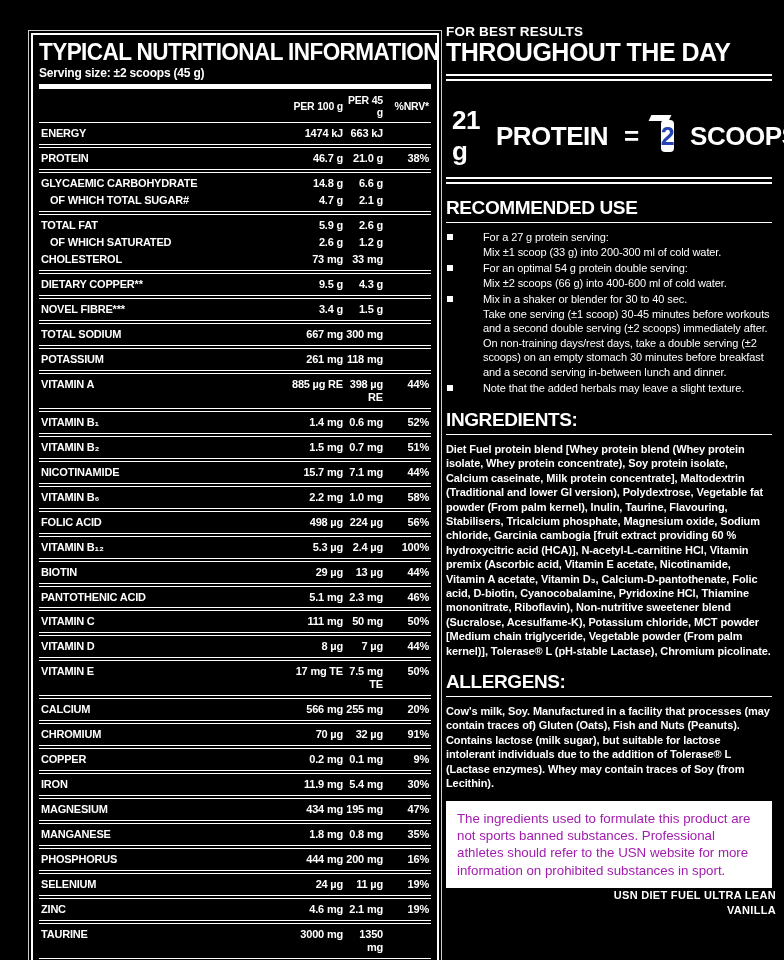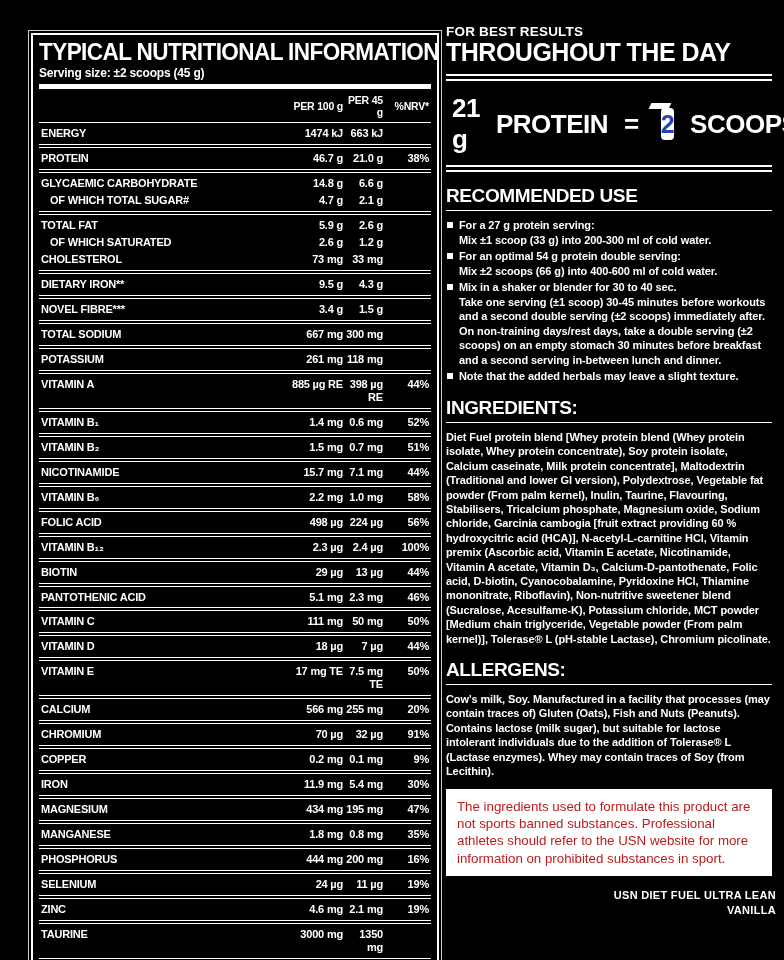--- a/index.html
+++ b/index.html
@@ -27,37 +27,37 @@
   .vnrv{width:46px;}
   .t-group{border-bottom:4px double #fff;}
   .t-row{display:flex;align-items:flex-start;padding:4px 2px;font-size:11px;font-weight:700;line-height:1.18;}
   .t-row + .t-row{padding-top:0;}
   .t-row.indent .t-lab{padding-left:9px;}
   
   .right{position:absolute;left:446px;top:24px;width:326px;}
   .kicker{font-size:13.5px;font-weight:700;letter-spacing:0.2px;}
   .big-title{font-size:25px;font-weight:700;letter-spacing:-0.5px;line-height:1.05;margin-bottom:9px;}
   .dbl-rule{border-top:2px solid #fff;border-bottom:2px solid #fff;height:3px;}
-  .equation{display:flex;align-items:center;gap:16px;padding:12px 2px 10px 6px;font-size:26px;font-weight:700;letter-spacing:-0.5px;}
+  .equation{display:flex;align-items:center;gap:16px;padding:24px 2px 10px 6px;font-size:26px;font-weight:700;letter-spacing:-0.5px;}
   .scoop-box{
     position:relative;width:34px;height:32px;background:#fff;border-radius:4px;
     display:flex;align-items:center;justify-content:center;
     font-size:25px;font-weight:700;color:#2543b5;margin-left:6px;
   }
   .scoop-box::before{
     content:"";position:absolute;top:-5px;left:-11px;width:20px;height:6px;background:#fff;
     transform:skewX(-25deg);
   }
   .section-title{
     font-size:19px;font-weight:700;letter-spacing:-0.4px;
     border-bottom:1px solid #fff;padding-bottom:3px;margin:13px 0 7px;
   }
   .ru-item{display:flex;margin-bottom:2px;}
   .sq{flex:0 0 auto;width:6px;height:6px;background:#fff;margin:4px 6px 0 1px;}
-  .ru-text{flex:1;font-size:11px;font-weight:700;line-height:1.32;white-space:pre-line;letter-spacing:-0.1px;}
+  .ru-text{flex:1;font-size:11px;font-weight:400;line-height:1.32;white-space:pre-line;letter-spacing:-0.1px;margin-left:24px;}
   .body-text{font-size:11px;font-weight:700;line-height:1.31;letter-spacing:-0.1px;}
   .disclaimer{
     margin-top:11px;background:#fff;color:#e8173c;
     padding:9px 11px;font-size:13.3px;line-height:1.28;font-weight:400;
   }
   .brand{position:absolute;left:450px;top:888px;width:326px;text-align:right;
     font-size:11px;font-weight:700;letter-spacing:0.3px;line-height:1.35;}
 </style>
 </head>
 <body style="background: rgb(0, 0, 0); color: rgb(255, 255, 255);">
@@ -119,21 +119,21 @@
           </div>
           <div class="t-row">
             <span class="t-lab">CHOLESTEROL</span>
             <span class="v v100">73 mg</span>
             <span class="v v45">33 mg</span>
             <span class="v vnrv"></span>
           </div>
         </div>
         <div class="t-group">
           <div class="t-row">
-            <span class="t-lab">DIETARY IRON**</span>
+            <span class="t-lab">DIETARY COPPER**</span>
             <span class="v v100">9.5 g</span>
             <span class="v v45">4.3 g</span>
             <span class="v vnrv"></span>
           </div>
         </div>
         <div class="t-group">
           <div class="t-row">
             <span class="t-lab">NOVEL FIBRE***</span>
             <span class="v v100">3.4 g</span>
             <span class="v v45">1.5 g</span>
@@ -200,21 +200,21 @@
           <div class="t-row">
             <span class="t-lab">FOLIC ACID</span>
             <span class="v v100">498 µg</span>
             <span class="v v45">224 µg</span>
             <span class="v vnrv">56%</span>
           </div>
         </div>
         <div class="t-group">
           <div class="t-row">
             <span class="t-lab">VITAMIN B₁₂</span>
-            <span class="v v100">2.3 µg</span>
+            <span class="v v100">5.3 µg</span>
             <span class="v v45">2.4 µg</span>
             <span class="v vnrv">100%</span>
           </div>
         </div>
         <div class="t-group">
           <div class="t-row">
             <span class="t-lab">BIOTIN</span>
             <span class="v v100">29 µg</span>
             <span class="v v45">13 µg</span>
             <span class="v vnrv">44%</span>
@@ -232,21 +232,21 @@
           <div class="t-row">
             <span class="t-lab">VITAMIN C</span>
             <span class="v v100">111 mg</span>
             <span class="v v45">50 mg</span>
             <span class="v vnrv">50%</span>
           </div>
         </div>
         <div class="t-group">
           <div class="t-row">
             <span class="t-lab">VITAMIN D</span>
-            <span class="v v100">18 µg</span>
+            <span class="v v100">8 µg</span>
             <span class="v v45">7 µg</span>
             <span class="v vnrv">44%</span>
           </div>
         </div>
         <div class="t-group">
           <div class="t-row">
             <span class="t-lab">VITAMIN E</span>
             <span class="v v100">17 mg TE</span>
             <span class="v v45">7.5 mg TE</span>
             <span class="v vnrv">50%</span>
@@ -393,21 +393,21 @@
         <span class="ru-text">Note that the added herbals may leave a slight texture.</span>
       </div>
     </div>
 
   <div class="section-title">INGREDIENTS:</div>
   <div class="body-text">Diet Fuel protein blend [Whey protein blend (Whey protein isolate, Whey protein concentrate), Soy protein isolate, Calcium caseinate, Milk protein concentrate], Maltodextrin (Traditional and lower GI version), Polydextrose, Vegetable fat powder (From palm kernel), Inulin, Taurine, Flavouring, Stabilisers, Tricalcium phosphate, Magnesium oxide, Sodium chloride, Garcinia cambogia [fruit extract providing 60 % hydroxycitric acid (HCA)], N-acetyl-L-carnitine HCl, Vitamin premix (Ascorbic acid, Vitamin E acetate, Nicotinamide, Vitamin A acetate, Vitamin D₃, Calcium-D-pantothenate, Folic acid, D-biotin, Cyanocobalamine, Pyridoxine HCl, Thiamine mononitrate, Riboflavin), Non-nutritive sweetener blend (Sucralose, Acesulfame-K), Potassium chloride, MCT powder [Medium chain triglyceride, Vegetable powder (From palm kernel)], Tolerase® L (pH-stable Lactase), Chromium picolinate.</div>
 
   <div class="section-title">ALLERGENS:</div>
   <div class="body-text">Cow's milk, Soy. Manufactured in a facility that processes (may contain traces of) Gluten (Oats), Fish and Nuts (Peanuts). Contains lactose (milk sugar), but suitable for lactose intolerant individuals due to the addition of Tolerase® L (Lactase enzymes). Whey may contain traces of Soy (from Lecithin).</div>
 
-  <div class="disclaimer" style="color: #b91c1c;">
+  <div class="disclaimer" style="color: #a21caf;">
     <span>The ingredients used to formulate this product are not sports banned substances. Professional athletes should refer to the USN website for more information on prohibited substances in sport.</span>
   </div>
 </div>
 
 <div class="brand">
   <div>USN DIET FUEL ULTRA LEAN</div>
   <div>VANILLA</div>
 </div>
 
 </body></html>

